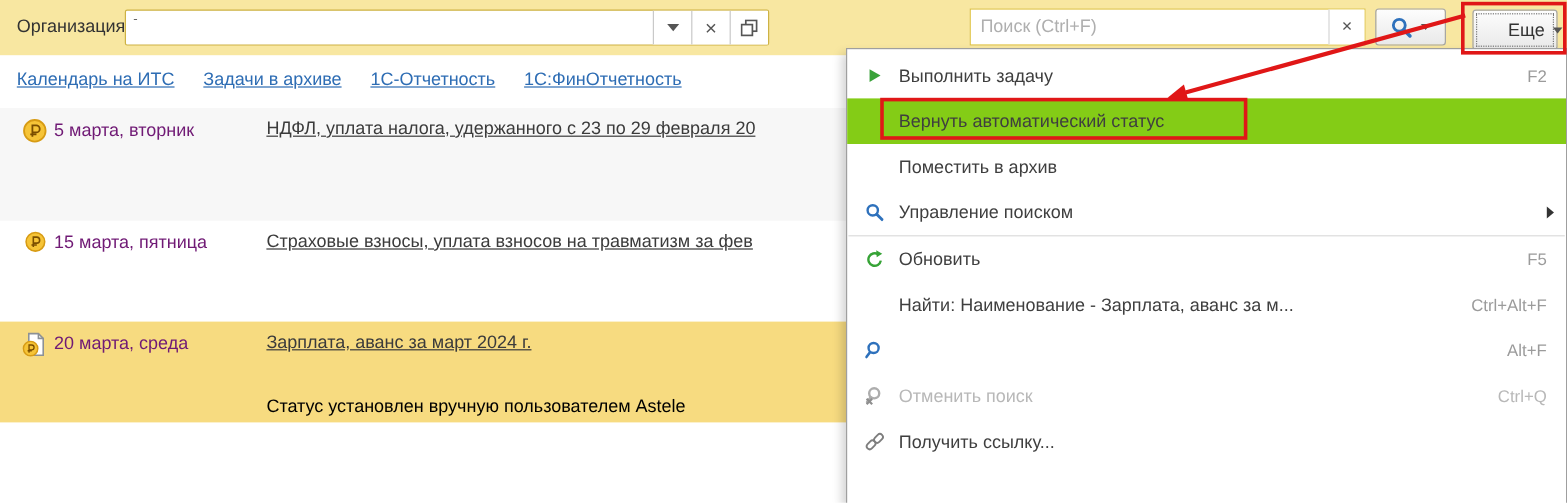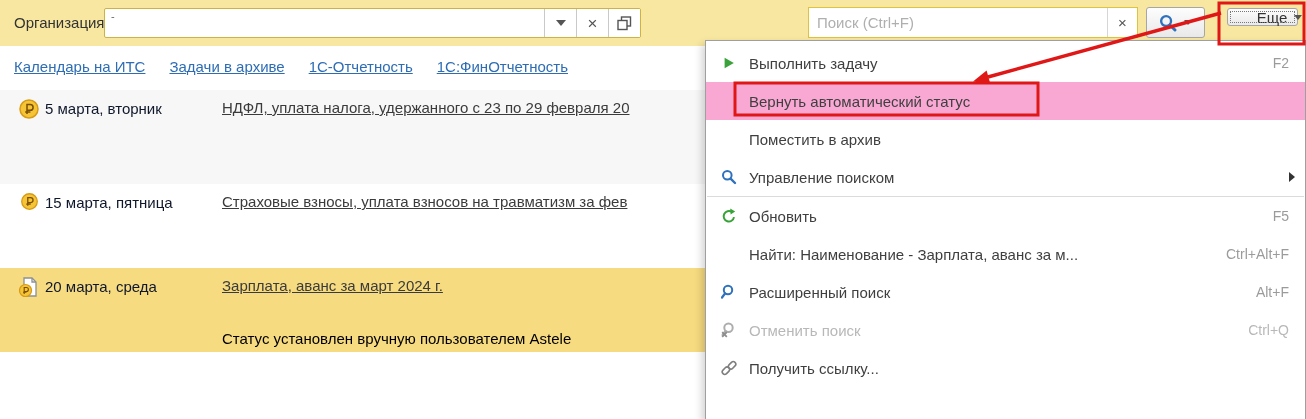--- a/index.html
+++ b/index.html
@@ -27,52 +27,52 @@
   .search-input { flex:1; border:0; outline:none; padding:0 8px; font-size:15px; color:#15803d;
                   font-family:"Liberation Sans","DejaVu Sans",sans-serif; background:transparent; }
   .search-input::placeholder { color:#AFAFAF; }
   .search-clear { width:30px; border-left:1px solid #D6D6D6; background:#fff; display:flex;
                   align-items:center; justify-content:center; cursor:pointer; }
 
   .tb-btn { position:absolute; height:31px; border:1px solid #A6A6A6; border-radius:3px;
             background:linear-gradient(#FDFDFD,#E9E9E9); display:flex; align-items:center;
             justify-content:center; gap:7px; cursor:pointer; }
   .btn-search { left:1146px; top:7px; width:59px; }
-  .btn-more   { left:1227px; top:8px; width:71px; height:18px; outline:1px dotted #777; outline-offset:-4px;padding-left:34px; }
+  .btn-more   { left:1227px; top:8px; width:71px; height:34px; outline:1px dotted #777; outline-offset:-4px;padding-left:34px; }
   .btn-more .lbl { font-size:15px; color:#333; }
   .tri-sm { width:0; height:0; border-left:4px solid transparent; border-right:4px solid transparent;
             border-top:5px solid #555; }
 
   
   .content { position:absolute; left:0; top:46px; width:1306px; height:373px; background:#fff; z-index:1;padding-left:42px; }
   .links-row { position:absolute; left:14px; top:12px; display:flex; gap:24px; white-space:nowrap; }
   .nav-link { font-size:15px; color:#2E6DB4; text-decoration:underline; cursor:pointer; }
 
   .task-row { position:absolute; left:0; width:1306px; }
   .row1 { top:44px;  height:94px; background:#F7F7F7; }
   .row2 { top:138px; height:82px; background:#fff; }
   .row3 { top:222px; height:84px; background:#F7DB80; }
   .row4 { top:314px; height:59px; background:#fff; }
   .task-icon { position:absolute; left:18px; top:8px; width:22px; height:22px; }
-  .task-date { position:absolute; left:45px; top:9px; width:150px; font-size:15px; color:#0f172a; line-height:20px; }
+  .task-date { position:absolute; left:45px; top:9px; width:150px; font-size:15px; color:#701a75; line-height:20px; }
   .task-title { position:absolute; left:222px; top:9px; font-size:15px; color:#3B3B3B;
                 text-decoration:underline; white-space:nowrap; cursor:pointer; }
   .task-note { position:absolute; left:222px; top:62px; font-size:15px; 
                color:#000000; white-space:nowrap; }
 
   
   .menu { position:absolute; left:705px; top:40px; width:601px; height:380px; background:#fff;
           border:1px solid #9F9F9F; border-bottom:0; box-shadow:-3px 4px 8px rgba(0,0,0,.18);
           z-index:10; padding-top:3px; }
   .menu-item { position:relative; height:38px; display:flex; align-items:center; cursor:pointer;padding-left:36px; }
   .mi-icon { position:absolute; left:13px; width:20px; height:20px; display:flex;
              align-items:center; justify-content:center; }
   .mi-label { position:absolute; left:43px; font-size:15px; color:#3F3F3F; white-space:nowrap; }
   .mi-shortcut { position:absolute; right:16px; font-size:14px; color:#9B9B9B; }
-  .menu-item.highlight { background:#f9a8d4; }
+  .menu-item.highlight { background:#84cc16; }
   .menu-item.disabled .mi-label, .menu-item.disabled .mi-shortcut { color:#B8B8B8; }
   .mi-subarrow { position:absolute; right:10px; width:0; height:0; border-top:5px solid transparent;
                  border-bottom:5px solid transparent; border-left:6px solid #333; }
   .menu-sep { height:1px; background:#DBDBDB; margin:0 1px; }
 
   
   .annot { position:absolute; left:0; top:0; z-index:50; pointer-events:none; }
 </style>
 </head>
 <body>
@@ -211,21 +211,20 @@
       <span class="mi-shortcut">Ctrl+Alt+F</span>
     </div>
 
     <div class="menu-item">
       <span class="mi-icon">
         <svg width="16" height="16" viewBox="0 0 16 16">
           <circle cx="7" cy="6" r="4.2" fill="none" stroke="#2E71BC" stroke-width="2"></circle>
           <line x1="4" y1="9.5" x2="1" y2="13.5" stroke="#2E71BC" stroke-width="2.2" stroke-linecap="round"></line>
         </svg>
       </span>
-      <span class="mi-label">Расширенный поиск</span>
       <span class="mi-shortcut">Alt+F</span>
     </div>
 
     <div class="menu-item disabled">
       <span class="mi-icon">
         <svg width="16" height="16" viewBox="0 0 16 16">
           <circle cx="7.5" cy="5.8" r="4.2" fill="none" stroke="#ADADAD" stroke-width="2"></circle>
           <line x1="4.6" y1="9" x2="1.6" y2="13" stroke="#ADADAD" stroke-width="2.2" stroke-linecap="round"></line>
           <line x1="1.2" y1="10.2" x2="5.8" y2="14.8" stroke="#8E8E8E" stroke-width="1.8"></line>
           <line x1="5.8" y1="10.2" x2="1.2" y2="14.8" stroke="#8E8E8E" stroke-width="1.8"></line>

